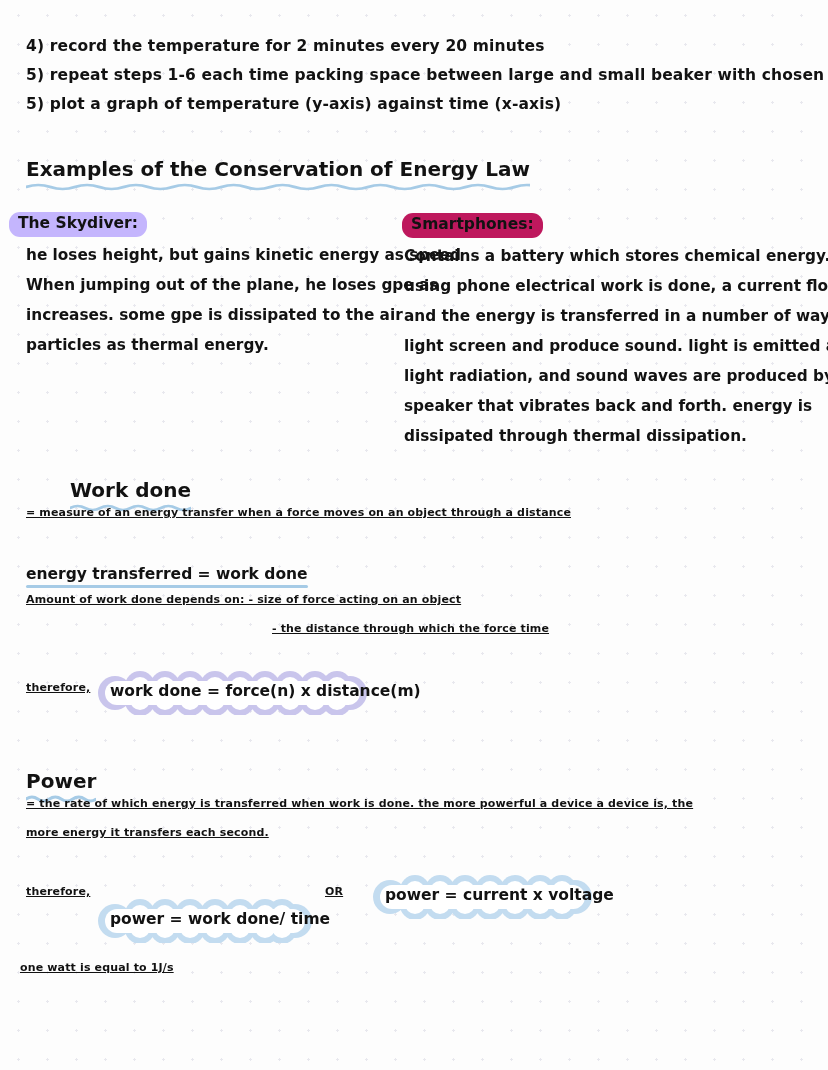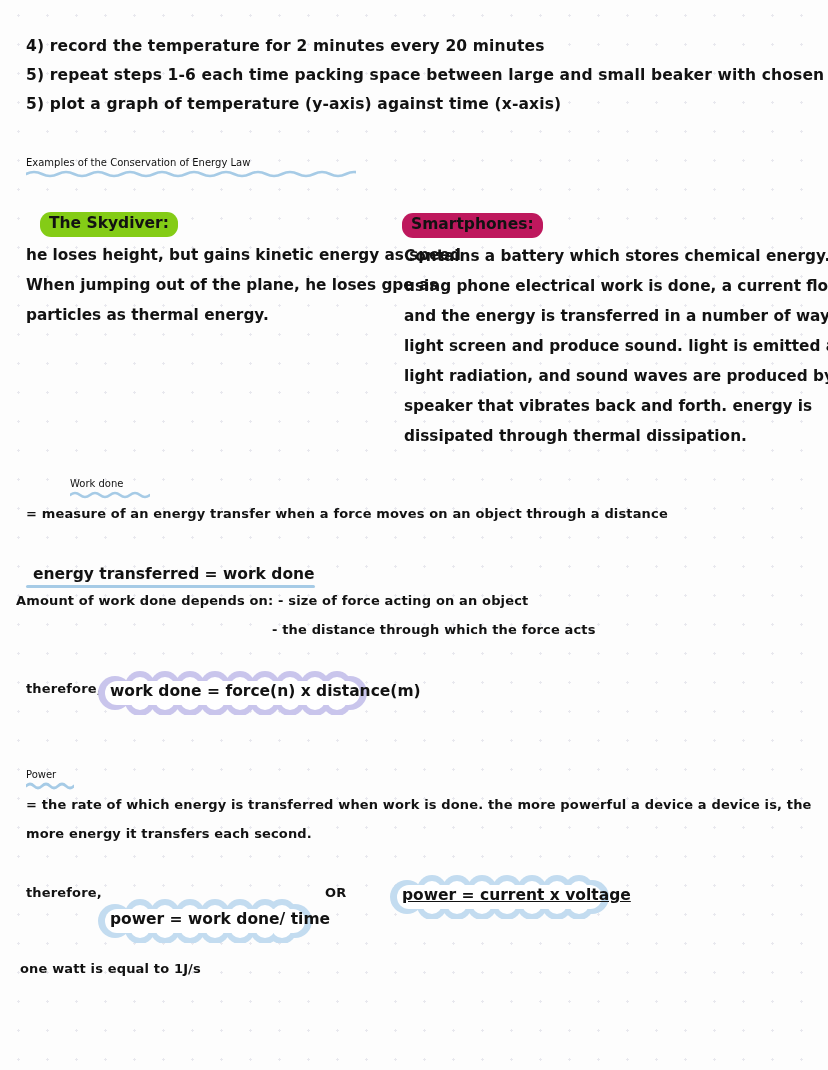--- a/index.html
+++ b/index.html
@@ -31,36 +31,38 @@
   .line {
     position: absolute;
     font-size: 15.5px;
     font-weight: 700;
     letter-spacing: 0.15px;
     white-space: nowrap;
     line-height: 1.1;
   }
   .body-line {
     font-weight: 700;
-    font-size: 13px;
+    font-size: 11px;
+    text-decoration: underline;
   }
 
   
   .step { left: 26px; }
 
   
   .wavy-wrap {
     position: absolute;
     display: inline-block;
   }
   .wavy-wrap .txt {
-    font-size: 10px;
-    font-weight: 400;
-    white-space: nowrap;
-    display: block;
+    font-size: 20px;
+    font-weight: 700;
+    white-space: nowrap;
+    display: block;
+    text-align: center;
   }
   .wavy-wrap .wave {
     display: block;
     width: 100%;
     height: 9px;
     margin-top: 1px;
   }
 
   
   .pill {
@@ -77,21 +79,20 @@
   
   .straight-wrap {
     position: absolute;
     display: inline-block;
   }
   .straight-wrap .txt {
     font-size: 15.5px;
     font-weight: 700;
     white-space: nowrap;
     display: block;
-    margin-left: 7px;
   }
   .straight-wrap .bar {
     display: block;
     height: 2.5px;
     width: 100%;
     margin-top: 2px;
     border-radius: 2px;
   }
 
   
@@ -132,27 +133,28 @@
   <div class="line step" style="top:67px;">5) repeat steps 1-6 each time packing space between large and small beaker with chosen material</div>
   <div class="line step" style="top:96px;">5) plot a graph of temperature (y-axis) against time (x-axis)</div>
 
   <div class="wavy-wrap" style="left:26px; top:157px;">
     <span class="txt">Examples of the Conservation of Energy Law</span>
     <svg class="wave" viewBox="0 0 330 9" preserveAspectRatio="none">
       <path d="M0,5 Q8,1 16,5 T32,5 T48,5 T64,5 T80,5 T96,5 T112,5 T128,5 T144,5 T160,5 T176,5 T192,5 T208,5 T224,5 T240,5 T256,5 T272,5 T288,5 T304,5 T320,5 T336,5" fill="none" stroke="#a6cbe6" stroke-width="2.6" stroke-linecap="round"></path>
     </svg>
   </div>
 
-  <div class="pill" style="left:40px; top:212px; background:#84cc16;text-align:center;">The Skydiver:</div>
+  <div class="pill" style="left:9px; top:212px; background:#c4b5fd;text-align:center;">The Skydiver:</div>
 
   <div class="pill" style="left:402px; top:213px; background:#be185d;">Smartphones:</div>
 
   <div class="para" style="left:26px; top:240px;">
     <span class="pl">he loses height, but gains kinetic energy as speed</span>
     <span class="pl">When jumping out of the plane, he loses gpe as</span>
+    <span class="pl">increases. some gpe is dissipated to the air</span>
     <span class="pl">particles as thermal energy.</span>
   </div>
 
   <div class="para" style="left:404px; top:241px;">
     <span class="pl">Contains a battery which stores chemical energy. when</span>
     <span class="pl">using phone electrical work is done, a current flows</span>
     <span class="pl">and the energy is transferred in a number of ways to</span>
     <span class="pl">light screen and produce sound. light is emitted as</span>
     <span class="pl">light radiation, and sound waves are produced by a</span>
     <span class="pl">speaker that vibrates back and forth. energy is</span>
@@ -166,23 +168,23 @@
     </svg>
   </div>
 
   <div class="line body-line" style="left:26px; top:507px;">= measure of an energy transfer when a force moves on an object through a distance</div>
 
   <div class="straight-wrap" style="left:26px; top:565px;">
     <span class="txt">energy transferred = work done</span>
     <span class="bar" style="background:#a6cbe6;"></span>
   </div>
 
-  <div class="line body-line" style="left:16px; top:594px;">Amount of work done depends on: - size of force acting on an object</div>
-
-  <div class="line body-line" style="left:272px; top:623px;">- the distance through which the force acts</div>
+  <div class="line body-line" style="left:26px; top:594px;">Amount of work done depends on: - size of force acting on an object</div>
+
+  <div class="line body-line" style="left:272px; top:623px;">- the distance through which the force time</div>
 
   <div class="line body-line" style="left:26px; top:682px;">therefore,</div>
 
   <div class="cloud-wrap" style="left:110px; top:682px;">
     <svg class="cloud-svg" width="272" height="44" viewBox="0 0 272 44">
       <g fill="#c9c5ec">
         <circle cx="18" cy="22" r="17"></circle>
           <circle cx="43" cy="15" r="15"></circle>
           <circle cx="43" cy="30" r="15"></circle>
         <circle cx="68" cy="15" r="15"></circle>
@@ -280,21 +282,21 @@
           <circle cx="185" cy="29" r="10"></circle>
         <circle cx="196" cy="22" r="12"></circle>
         <rect x="20" y="10" width="177" height="24"></rect>
       </g>
     </svg>
     <span class="cloud-txt">power = work done/ time</span>
   </div>
 
   <div class="line body-line" style="left:325px; top:886px;text-align:center;">OR</div>
 
-  <div class="cloud-wrap" style="left:402px; top:886px;text-decoration:underline;">
+  <div class="cloud-wrap" style="left:385px; top:886px;">
     <svg class="cloud-svg" width="222" height="44" viewBox="0 0 222 44">
       <g fill="#c3dcf0">
         <circle cx="18" cy="22" r="17"></circle>
         <circle cx="43" cy="15" r="15"></circle>
           <circle cx="43" cy="30" r="15"></circle>
         <circle cx="68" cy="15" r="15"></circle>
           <circle cx="68" cy="30" r="15"></circle>
         <circle cx="93" cy="15" r="15"></circle>
           <circle cx="93" cy="30" r="15"></circle>
         <circle cx="118" cy="15" r="15"></circle>

